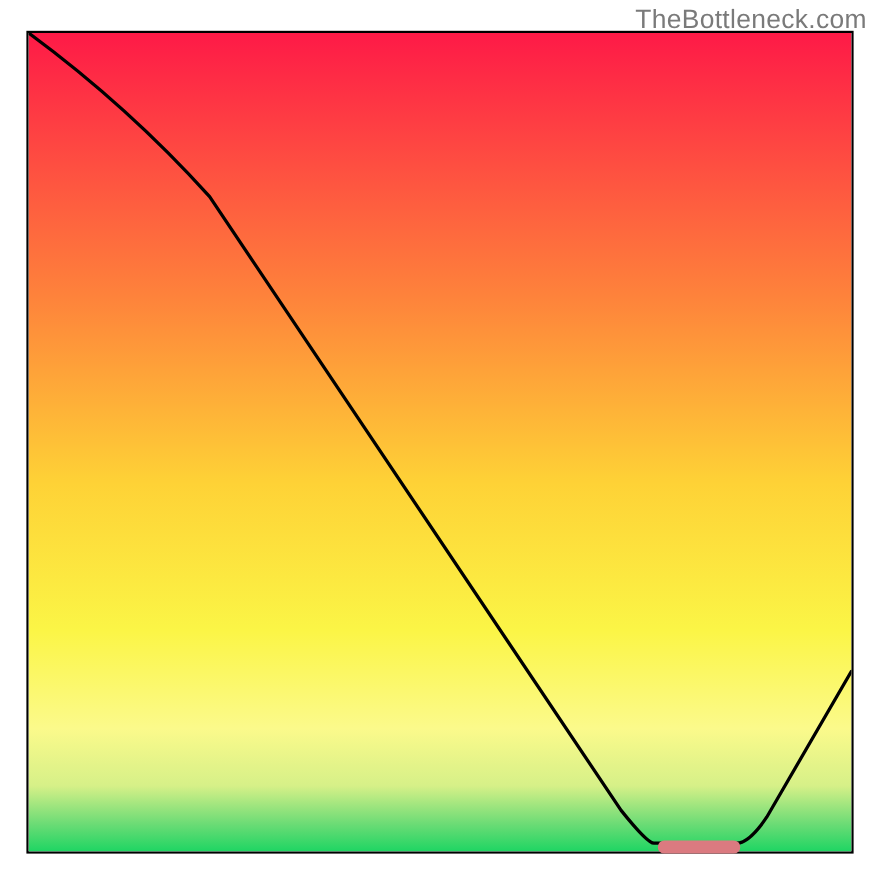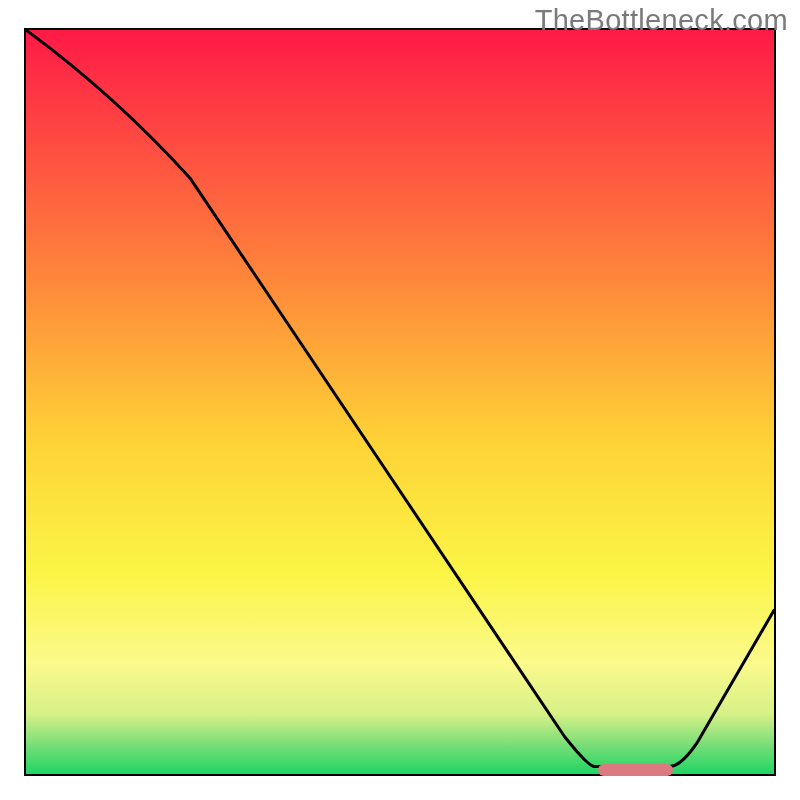--- a/index.html
+++ b/index.html
@@ -14,21 +14,21 @@
   .chart-container {
     position: relative;
     width: 800px;
     height: 800px;
   }
   .watermark {
     position: absolute;
     top: 4px;
     right: 12px;
     color: #7a7a7a;
-    font-size: 29px;
+    font-size: 24px;
     font-weight: 500;
     letter-spacing: 0.3px;
     z-index: 10;
     user-select: none;
   }
   .plot-area {
     position: absolute;
     left: 24px;
     top: 28px;
     width: 752px;

